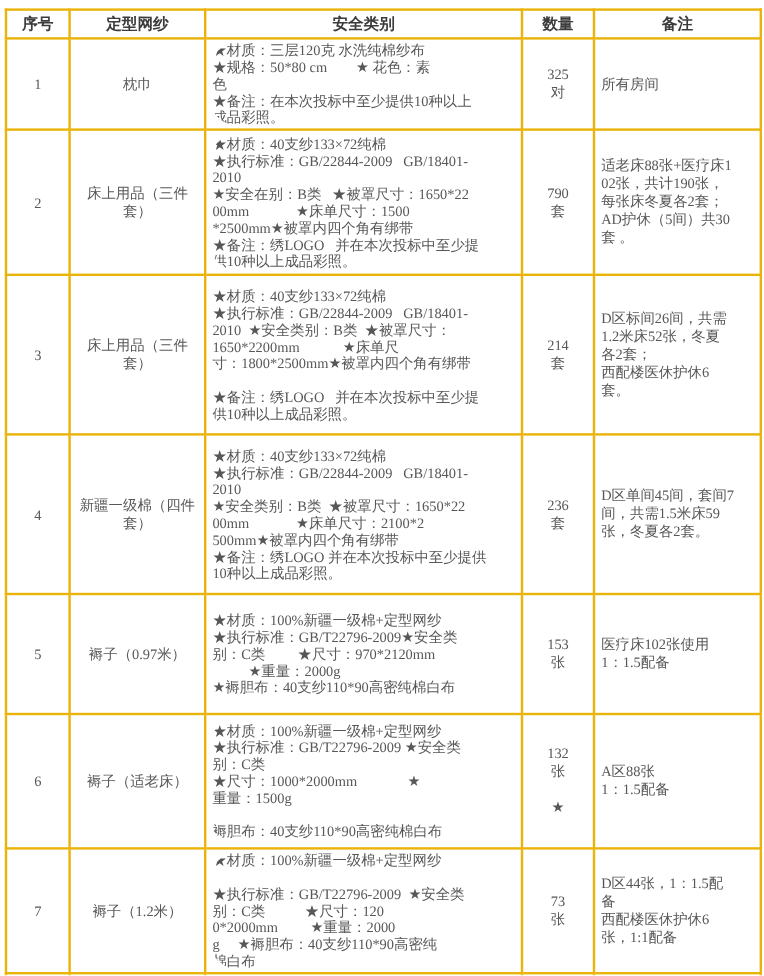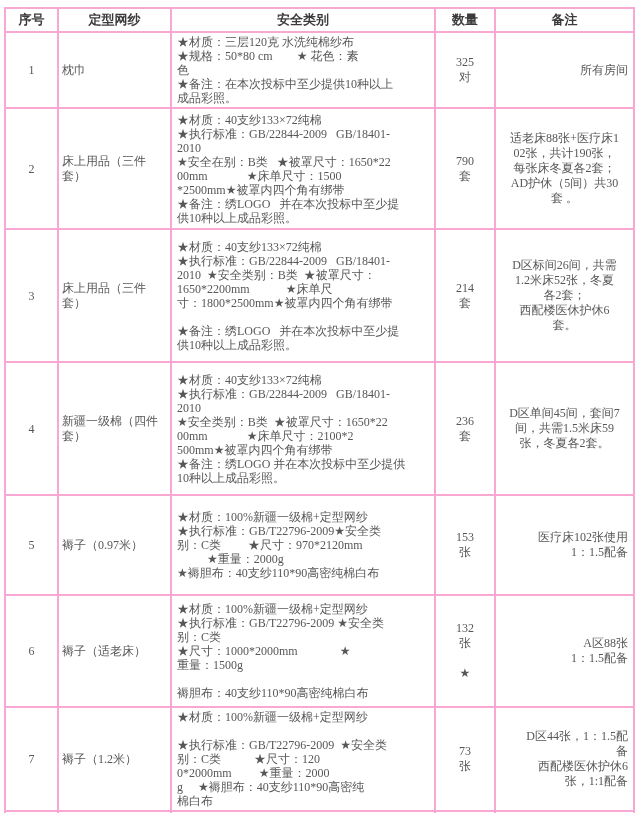--- a/index.html
+++ b/index.html
@@ -7,36 +7,36 @@
     position:relative; width:637px; height:813px;
     background:#ffffff; overflow:hidden;
     font-family:"Liberation Serif","DejaVu Serif",serif;
     color:#555555;
   }
   table.goods {
     position:absolute; left:4px; top:7px; width:629px;
     border-collapse:collapse; table-layout:fixed;
   }
   .goods th, .goods td {
-    border:2px solid #f9a8d4;
+    border:2px solid #eab308;
     overflow:hidden;
     vertical-align:middle;
   }
   .goods th {
     font-size:13px; font-weight:bold; color:#3b3b3b;
     text-align:center; height:20px; padding:1px 2px;
   }
-  .goods td { font-size:12px; color:#575757; }
+  .goods td { font-size:12px; color:#575757;border-radius:31px; }
   td.c-no   { text-align:center; line-height:14px; padding:1px 2px; }
-  td.c-name { text-align:left; white-space:pre-wrap; line-height:15px; padding:1px 3px; }
+  td.c-name { text-align:center; white-space:pre-wrap; line-height:15px; padding:1px 3px; }
   td.c-spec { text-align:left; white-space:pre-wrap; line-height:14px; padding:2px 5px; }
   td.c-qty  { text-align:center; white-space:pre-wrap; line-height:15px; padding:1px 20px; }
   td.c-rem  { white-space:pre-wrap; line-height:15px; padding:2px 5px; }
-  td.rem-center { text-align:right;margin-top:40px; }
-  td.rem-left   { text-align:center; }
+  td.rem-center { text-align:left;margin-top:40px; }
+  td.rem-left   { text-align:left; }
 </style>
 </head>
 <body>
 
 <div class="page">
   <table class="goods">
     <colgroup>
       <col style="width:53px">
         <col style="width:113px">
         <col style="width:264px">

